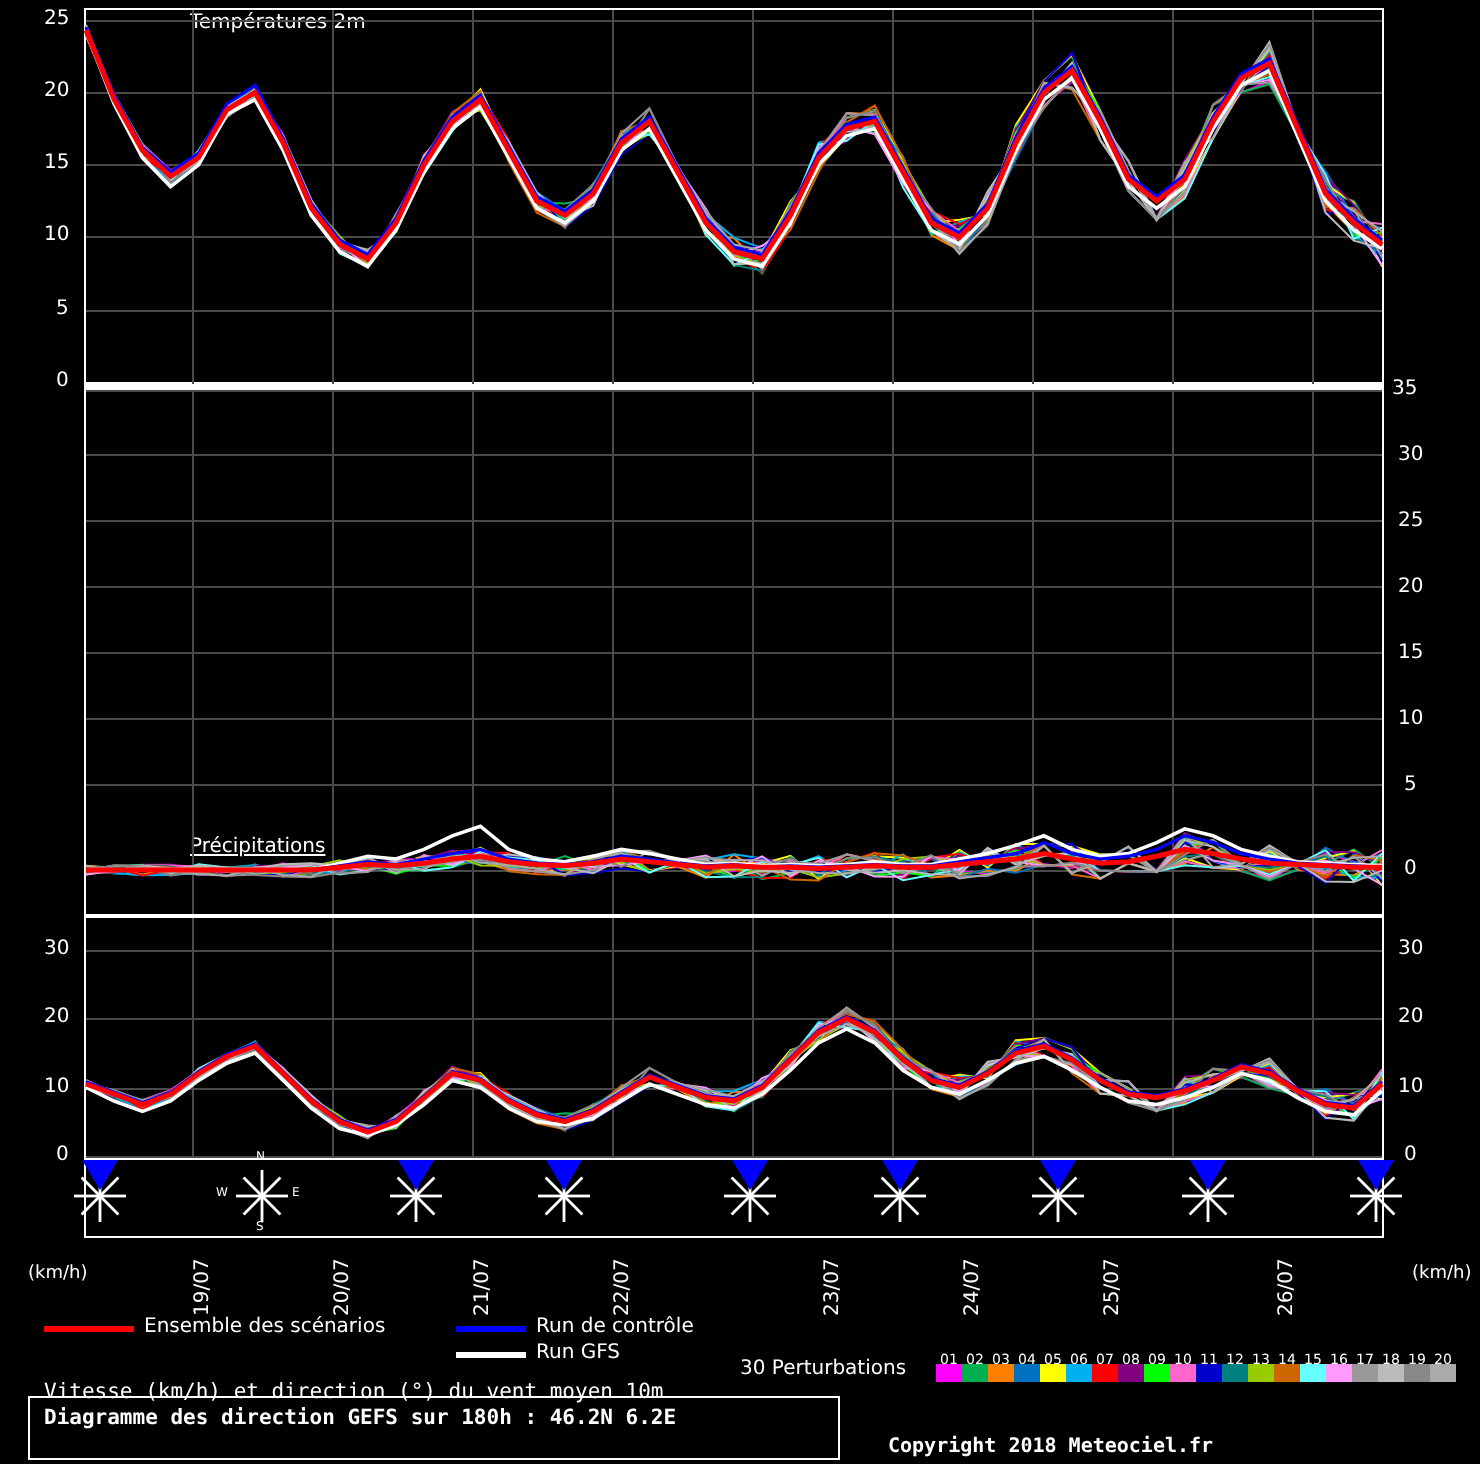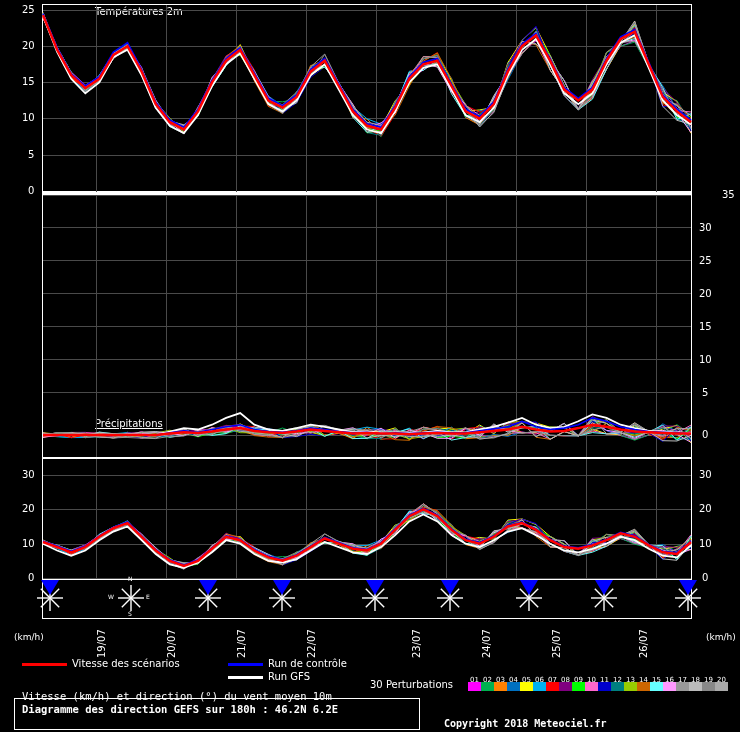--- a/index.html
+++ b/index.html
@@ -102,21 +102,21 @@
 
   <div class="gridline" style="left:43px;width:648px;top:195px;"></div>
   <div class="gridline" style="left:43px;width:648px;top:227px;"></div>
   <div class="gridline" style="left:43px;width:648px;top:260px;"></div>
   <div class="gridline" style="left:43px;width:648px;top:293px;"></div>
   <div class="gridline" style="left:43px;width:648px;top:326px;"></div>
   <div class="gridline" style="left:43px;width:648px;top:359px;"></div>
   <div class="gridline" style="left:43px;width:648px;top:392px;"></div>
   <div class="gridline" style="left:43px;width:648px;top:435px;"></div>
 
-  <div class="axis-lbl" style="left:696px;top:190px;margin-left:26px;">35</div>
+  <div class="axis-lbl" style="left:696px;top:190px;">35</div>
   <div class="axis-lbl" style="left:699px;top:223px;">30</div>
   <div class="axis-lbl" style="left:699px;top:256px;">25</div>
   <div class="axis-lbl" style="left:699px;top:289px;">20</div>
   <div class="axis-lbl" style="left:699px;top:322px;">15</div>
   <div class="axis-lbl" style="left:699px;top:355px;">10</div>
   <div class="axis-lbl" style="left:702px;top:388px;">5</div>
   <div class="axis-lbl" style="left:702px;top:430px;">0</div>
 
   <div class="vline" style="left:96px;top:195px;height:262px;"></div>
   <div class="vline" style="left:166px;top:195px;height:262px;"></div>
@@ -320,21 +320,21 @@
   <div class="datelbl" style="left:306px;top:658px;">22/07</div>
   <div class="datelbl" style="left:411px;top:658px;">23/07</div>
   <div class="datelbl" style="left:481px;top:658px;">24/07</div>
   <div class="datelbl" style="left:551px;top:658px;">25/07</div>
   <div class="datelbl" style="left:638px;top:658px;">26/07</div>
 
   <div class="unit" style="left:14px;top:632px;">(km/h)</div>
   <div class="unit" style="left:706px;top:632px;">(km/h)</div>
 
   <div class="legend-line" style="left:22px;top:663px;width:45px;background:#ff0000;height:3px;"></div>
-  <div class="legend-txt" style="left:72px;top:658px;">Vitesse des scénarios</div>
+  <div class="legend-txt" style="left:72px;top:658px;">Ensemble des scénarios</div>
 
   <div class="legend-line" style="left:228px;top:663px;width:35px;background:#0000ff;height:3px;"></div>
   <div class="legend-txt" style="left:268px;top:658px;">Run de contrôle</div>
 
   <div class="legend-line" style="left:228px;top:676px;width:35px;background:#ffffff;height:3px;"></div>
   <div class="legend-txt" style="left:268px;top:671px;">Run GFS</div>
 
   <div class="legend-txt" style="left:370px;top:679px;">30 Perturbations</div>
 
   <div id="pertnums" style="position:absolute;left:468px;top:667px;"><span class="pertnum">01</span><span class="pertnum">02</span><span class="pertnum">03</span><span class="pertnum">04</span><span class="pertnum">05</span><span class="pertnum">06</span><span class="pertnum">07</span><span class="pertnum">08</span><span class="pertnum">09</span><span class="pertnum">10</span><span class="pertnum">11</span><span class="pertnum">12</span><span class="pertnum">13</span><span class="pertnum">14</span><span class="pertnum">15</span><span class="pertnum">16</span><span class="pertnum">17</span><span class="pertnum">18</span><span class="pertnum">19</span><span class="pertnum">20</span></div>

